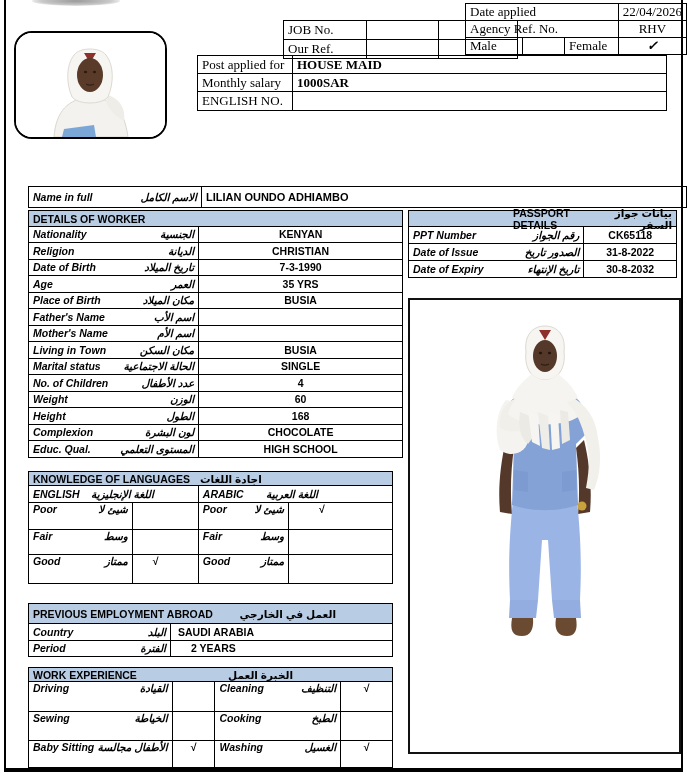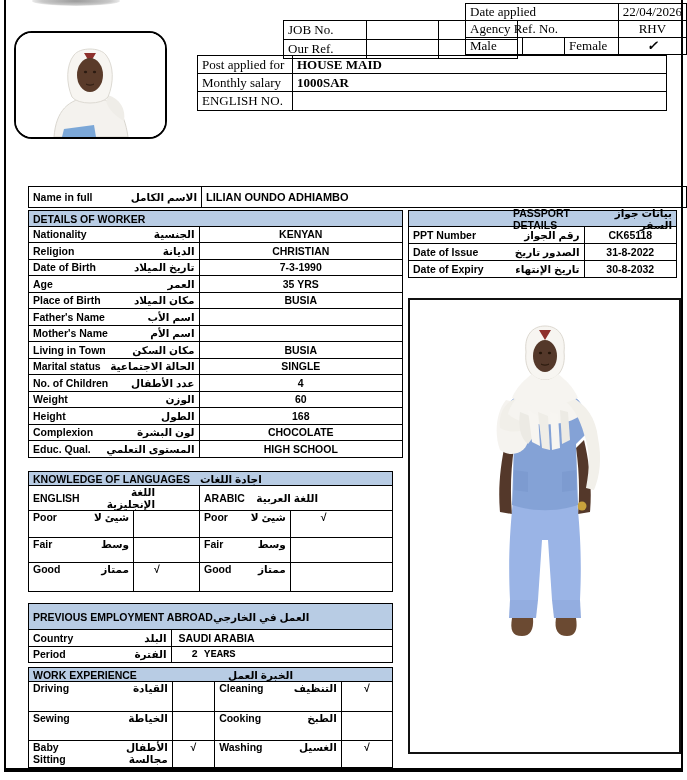--- a/index.html
+++ b/index.html
@@ -24,21 +24,21 @@
   .sertab .ctr{text-align:center;}
   .sertab .bold{font-weight:bold;}
   .chk-big{font-weight:bold;font-style:italic;font-size:13px;text-align:center;}
   
   .sans{font-size:10.5px;font-weight:bold;}
   .sectab{position:absolute;}
   .sectab table{width:100%;}
   .sectab td{border:1.5px solid #000;padding:0 4px;vertical-align:middle;font-size:10.5px;font-weight:bold;}
   .bar{border:1.5px solid #000;background:#b8cce4;font-size:10.5px;font-weight:bold;
        display:flex;align-items:center;padding:0 4px;box-sizing:border-box;position:relative;}
-  .lr{display:flex;justify-content:space-between;align-items:center;}
+  .lr{display:flex;justify-content:space-between;align-items:center;font-style:italic;}
   .val{text-align:center;}
   .chk{text-align:center;font-weight:normal;font-size:12px;}
   .ar{direction:rtl;}
   .mt{margin-top:-1.5px;}
   .nameval{padding-left:6px;}
 </style>
 </head>
 <body>
 
 <div class="page">
@@ -414,21 +414,21 @@
                 <span class="ar">ممتاز</span>
               </div>
             </td>
         <td class="chk" style="vertical-align:top;"></td>
       </tr>
     </tbody>
       </table>
   </div>
 
   <div class="sectab" style="left:28px;top:603px;width:365px;">
-    <div class="bar" style="height:27px;">
+    <div class="bar" style="height:21px;justify-content:space-between;">
       <span>PREVIOUS EMPLOYMENT ABROAD</span>
       <span class="ar" style="margin-right:52px;">العمل في الخارجي</span>
     </div>
     <table class="mt">
       <tbody>
           <tr style="height:17px;">
         <td style="width:140px;">
               <div class="lr">
                 <span>Country</span>
                 <span class="ar">البلد</span>
@@ -436,21 +436,21 @@
             </td>
         <td style="width:225px;padding-left:7px;">SAUDI ARABIA</td>
       </tr>
       <tr style="height:16px;">
         <td>
               <div class="lr">
                 <span>Period</span>
                 <span class="ar">الفترة</span>
               </div>
             </td>
-        <td style="padding-left:20px;font-family:Liberation Mono, monospace;">2 YEARS</td>
+        <td style="padding-left:20px;">2 YEARS</td>
       </tr>
     </tbody>
       </table>
   </div>
 
   <div class="sectab" style="left:28px;top:667px;width:365px;">
     <div class="bar" style="height:15px;justify-content:space-between;">
       <span>WORK EXPERIENCE</span>
       <span class="ar" style="margin-right:95px;">الخبرة العمل</span>
     </div>

